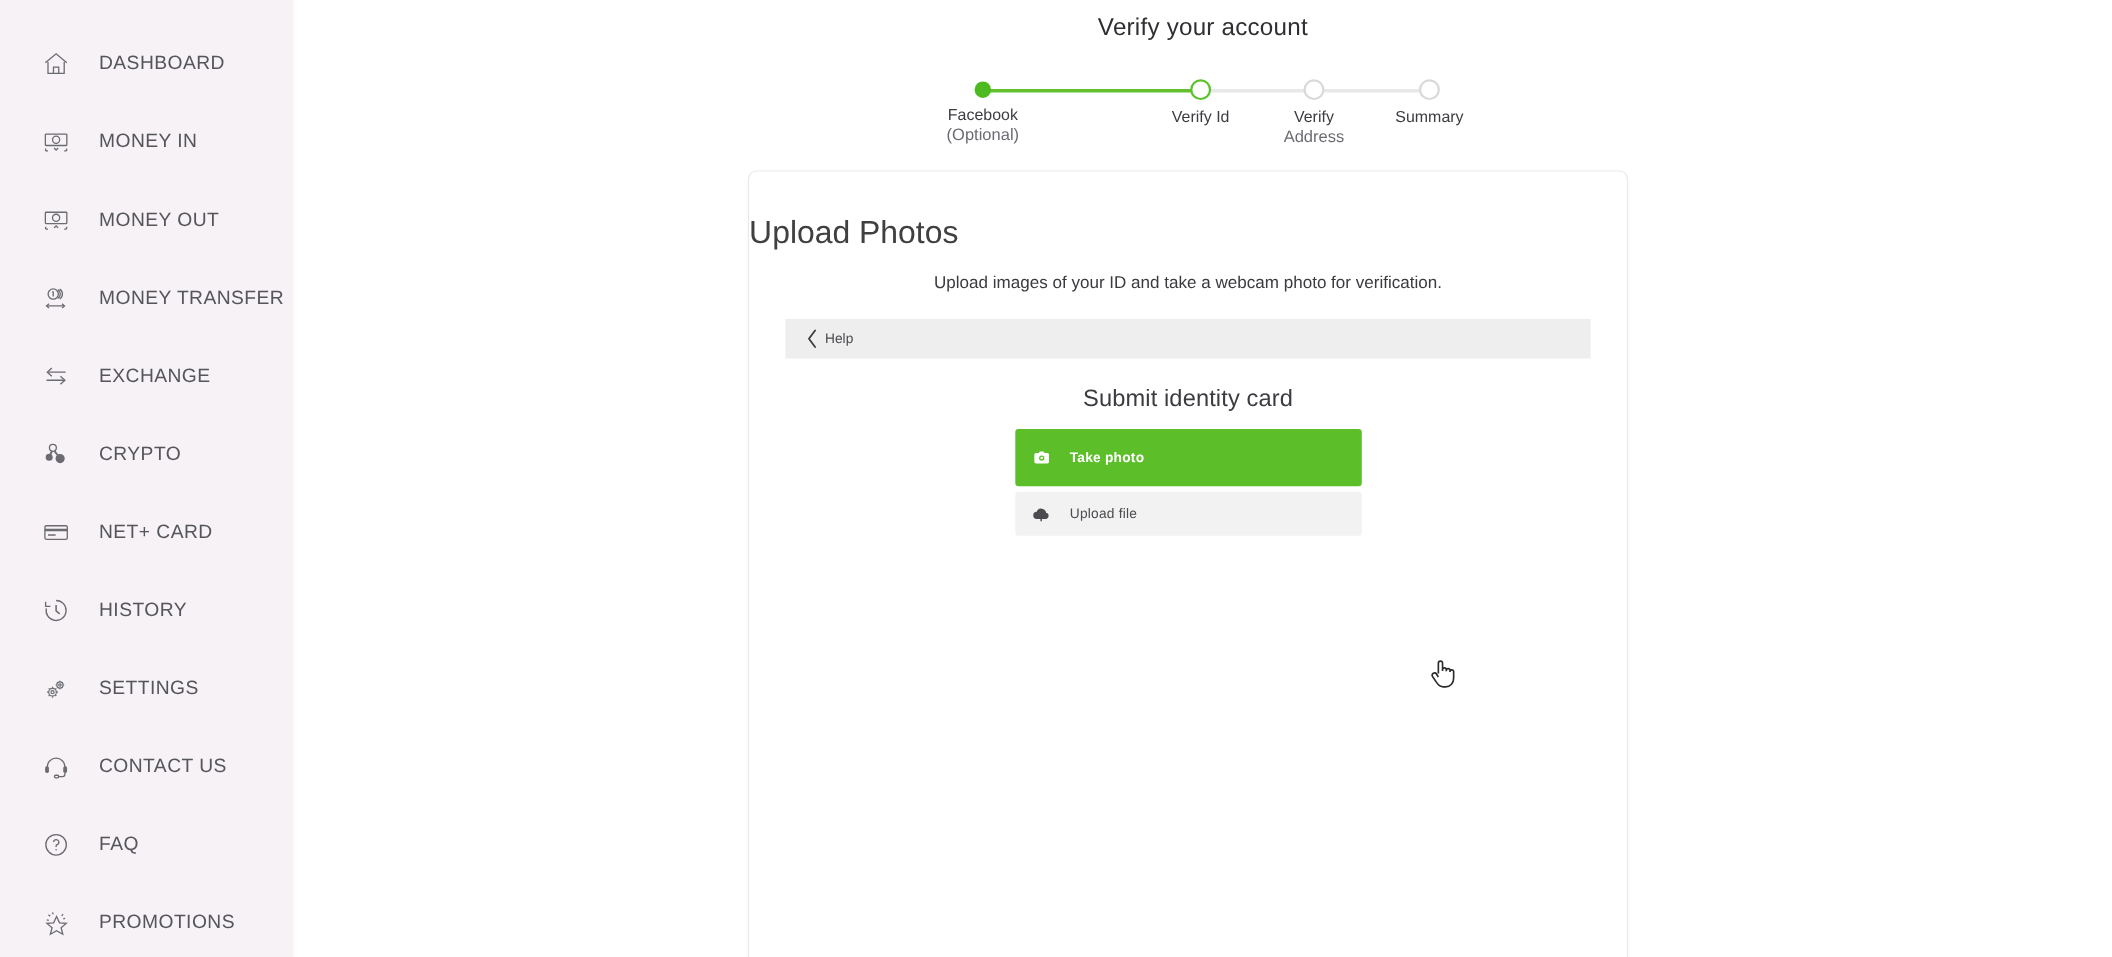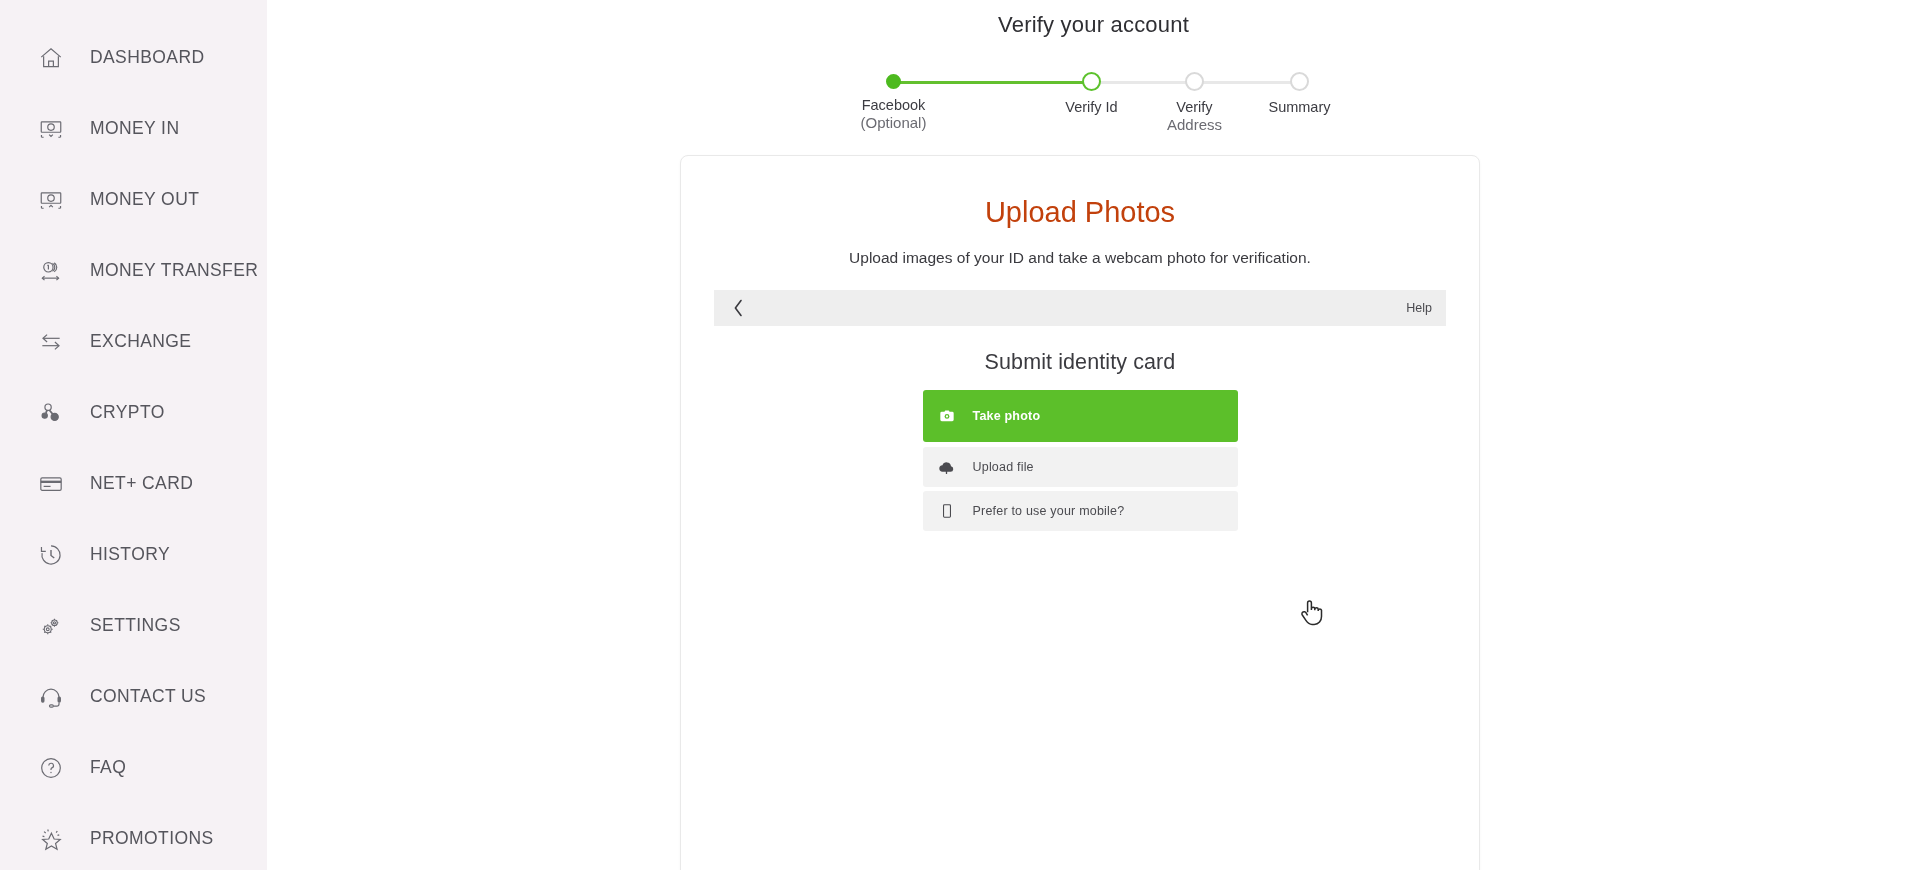--- a/index.html
+++ b/index.html
@@ -127,40 +127,38 @@
     height: 740px;
     background: #ffffff;
     border: 1px solid #e9e9e9;
     border-radius: 8px;
     box-shadow: 0 1px 3px rgba(0,0,0,0.035);
     overflow: hidden;
   }
 
   #card-title {
     margin-top: 40px;
-    text-align: center;
     font-size: 29px;
     font-weight: 400;
-    color: #c2410c;
+    color: #404040;
   }
   #card-sub {
     margin-top: 20px;
     text-align: center;
     font-size: 15.5px;
     color: #3a3a3f;
   }
 
   
   #widget-bar {
     margin: 23px 33px 0 33px;
     height: 36px;
     background: #eeeeee;
     display: flex;
     align-items: center;
-    justify-content: space-between;
     padding: 0 14px 0 12px;
   }
   #back-btn {
     display: flex; align-items: center; justify-content: center;
     width: 24px; height: 26px;
     cursor: pointer;
     color: #3a3a3f;
   }
   #help-link {
     font-size: 12.5px;
@@ -444,28 +442,20 @@
         <div class="option">
           <span class="opt-icon">
             <svg width="17" height="17" viewBox="0 0 24 24" fill="currentColor">
               <path d="M18.4 10.1a6.3 6.3 0 0 0-12.1-1.3A4.6 4.6 0 0 0 6.6 18h11.2a4 4 0 0 0 .6-7.9z"></path>
               <path d="M12 20.4V13m0 0-2.6 2.6M12 13l2.6 2.6" stroke="currentColor" stroke-width="1.9" fill="none" stroke-linecap="round"></path>
             </svg>
           </span>
           <span class="opt-label">Upload file</span>
         </div>
 
-        <div class="option">
-          <span class="opt-icon">
-            <svg width="16" height="16" viewBox="0 0 24 24" fill="none" stroke="currentColor" stroke-width="1.6">
-              <rect x="6.8" y="2.6" width="10.4" height="18.8" rx="1.4"></rect>
-            </svg>
-          </span>
-          <span class="opt-label">Prefer to use your mobile?</span>
-        </div>
 
       </div>
     </div>
 
     <div id="cursor">
       <svg width="26" height="32" viewBox="0 0 26 32">
         <path d="M8.6 15.3V5.9a1.9 1.9 0 0 1 3.8 0v7.1m0-1.1a1.7 1.7 0 0 1 3.4 0v1.4m0-.8a1.7 1.7 0 0 1 3.4 0v1.5m0-.7a1.7 1.7 0 0 1 3.3 0v6.1c0 4.4-2.8 8-7.3 8h-2.2c-3 0-4.3-1.4-5.9-3.8L3.3 18c-.7-1.1-.4-2.4.7-3 1-.6 2.3-.3 2.9.7l1.7 2.7" fill="#ffffff" stroke="#2b2b2b" stroke-width="1.5" stroke-linejoin="round"></path>
       </svg>
     </div>
 

